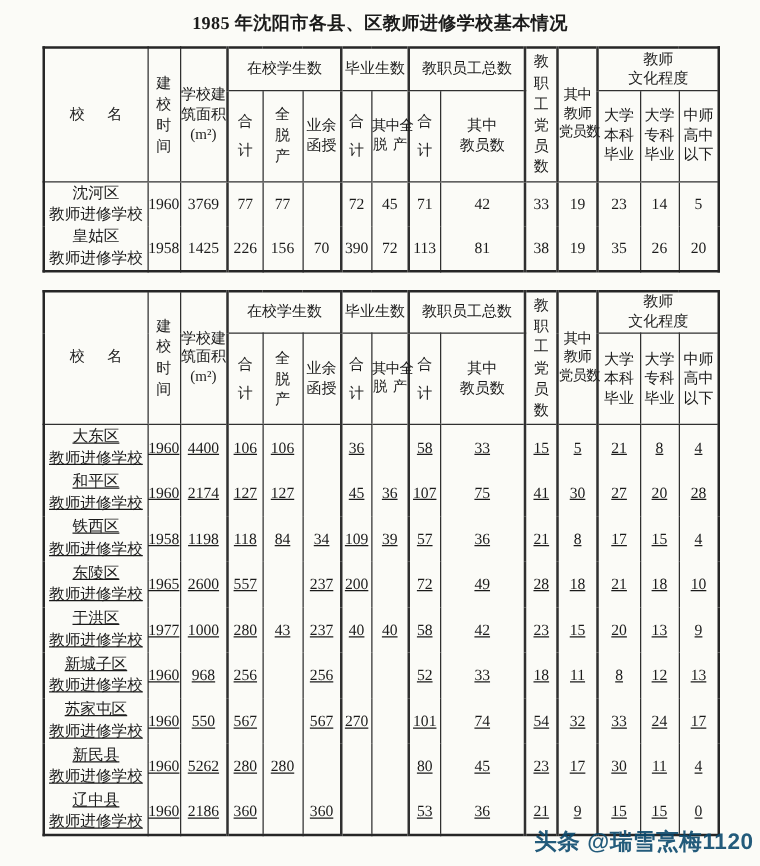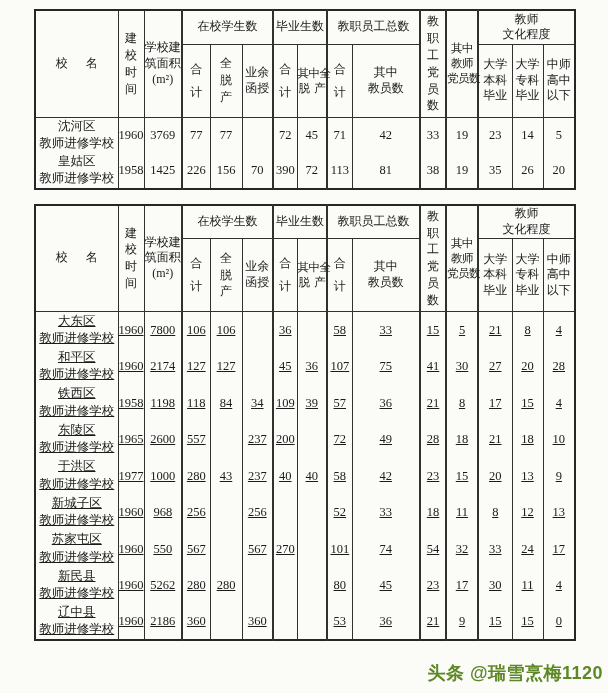--- a/index.html
+++ b/index.html
@@ -39,29 +39,30 @@
   .v { line-height: 1.4; }          
   .tot { line-height: 1.9; }        
   .sm { font-size: 11.5px; letter-spacing: -0.5px; }
   tr.ra { height: 34px; }
   tr.rb { height: 73px; }
   #t1 tbody tr { height: 35px; }
   #t2 tbody tr { height: 36.5px; text-decoration: underline; }
   .watermark {
     position: absolute; top: 661px; right: 5px;
     font-family: "Liberation Sans", "DejaVu Sans", sans-serif;
-    font-size: 18px; font-weight: bold; color: #4d7c0f;
+    font-size: 18px; font-weight: bold; color: #0c4a6e;
     letter-spacing: 0.5px; opacity: 0.9;
   }
 </style>
 </head>
 <body>
 
 <div class="page">
 
+  <div class="title">1985 年沈阳市各县、区教师进修学校基本情况</div>
 
   <table id="t1">
     <colgroup>
       <col style="width:83px">
         <col style="width:26px">
         <col style="width:38px">
       <col style="width:28px">
         <col style="width:32px">
         <col style="width:31px">
       <col style="width:24px">
@@ -234,21 +235,21 @@
         <th>中师
 高中
 以下</th>
       </tr>
     </thead>
     <tbody>
         <tr>
           <td class="name">大东区
 教师进修学校</td>
           <td>1960</td>
-          <td>7800</td>
+          <td>4400</td>
           <td>106</td>
           <td>106</td>
           <td></td>
           <td>36</td>
           <td></td>
           <td>58</td>
           <td>33</td>
           <td>15</td>
           <td>5</td>
           <td>21</td>

